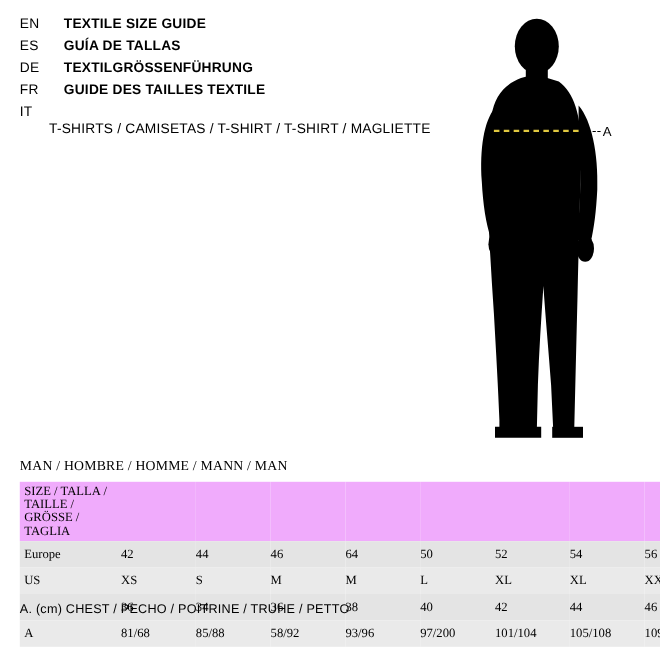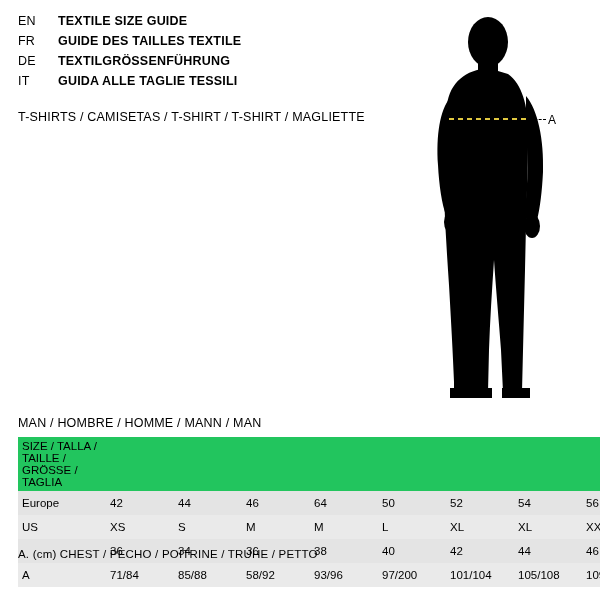--- a/index.html
+++ b/index.html
@@ -44,20 +44,21 @@
     flex: 1 1 auto;
     font-weight: bold;
   }
 
   
   .categories {
     position: absolute;
     left: 18px;
     top: 110px;
     width: 400px;
+    text-align: center;
   }
   .cat-line {
     font-size: 12.5px;
     height: 20px;
     letter-spacing: 0.2px;
   }
 
   
   .figure-wrap {
     position: absolute;
@@ -85,40 +86,41 @@
     width: 16px;
     border-top: 1px dashed #000;
   }
 
   
   .table-block {
     position: absolute;
     left: 18px;
     top: 416px;
     width: 564px;
+    font-family: Liberation Serif, serif;
   }
   .man-title {
     font-size: 12.5px;
     letter-spacing: 0.2px;
     margin-bottom: 7px;
   }
   table.sizes {
     border-collapse: collapse;
     width: 564px;
     table-layout: fixed;
     font-size: 11.5px;
   }
   table.sizes th, table.sizes td {
     text-align: left;
     padding: 3px 0 3px 0;
     font-weight: normal;
     height: 18px;
   }
   table.sizes thead th {
-    background: #22c55e;
+    background: #f0abfc;
   }
   table.sizes tbody tr {
     background: #e4e4e4;
   }
   table.sizes tbody tr.alt {
     background: #eaeaea;
   }
   .col-label { width: 88px; padding-left: 4px !important; }
   .col-val { width: 68px; }
   .hdr-label { padding-left: 4px !important; }
@@ -136,30 +138,33 @@
 <body>
 
 <div class="page">
 
   <div class="legend">
     <div class="legend-row">
       <span class="legend-code">EN</span>
       <span class="legend-text">TEXTILE SIZE GUIDE</span>
     </div>
     <div class="legend-row">
+      <span class="legend-code">ES</span>
+      <span class="legend-text">GUÍA DE TALLAS</span>
+    </div>
+    <div class="legend-row">
+      <span class="legend-code">DE</span>
+      <span class="legend-text">TEXTILGRÖSSENFÜHRUNG</span>
+    </div>
+    <div class="legend-row">
       <span class="legend-code">FR</span>
       <span class="legend-text">GUIDE DES TAILLES TEXTILE</span>
     </div>
     <div class="legend-row">
-      <span class="legend-code">DE</span>
-      <span class="legend-text">TEXTILGRÖSSENFÜHRUNG</span>
-    </div>
-    <div class="legend-row">
       <span class="legend-code">IT</span>
-      <span class="legend-text">GUIDA ALLE TAGLIE TESSILI</span>
     </div>
   </div>
 
   <div class="categories">
     <div class="cat-line">T-SHIRTS / CAMISETAS / T-SHIRT / T-SHIRT / MAGLIETTE</div>
   </div>
 
   <div class="figure-wrap">
     <svg class="figure-svg" width="180" height="390" viewBox="0 0 180 390">
 
@@ -244,21 +249,21 @@
           <td class="col-val">34</td>
           <td class="col-val">36</td>
           <td class="col-val">38</td>
           <td class="col-val">40</td>
           <td class="col-val">42</td>
           <td class="col-val">44</td>
           <td class="col-val">46</td>
         </tr>
         <tr class="alt">
           <td class="col-label">A</td>
-          <td class="col-val">71/84</td>
+          <td class="col-val">81/68</td>
           <td class="col-val">85/88</td>
           <td class="col-val">58/92</td>
           <td class="col-val">93/96</td>
           <td class="col-val">97/200</td>
           <td class="col-val">101/104</td>
           <td class="col-val">105/108</td>
           <td class="col-val">109/112</td>
         </tr>
       </tbody>
     </table>

